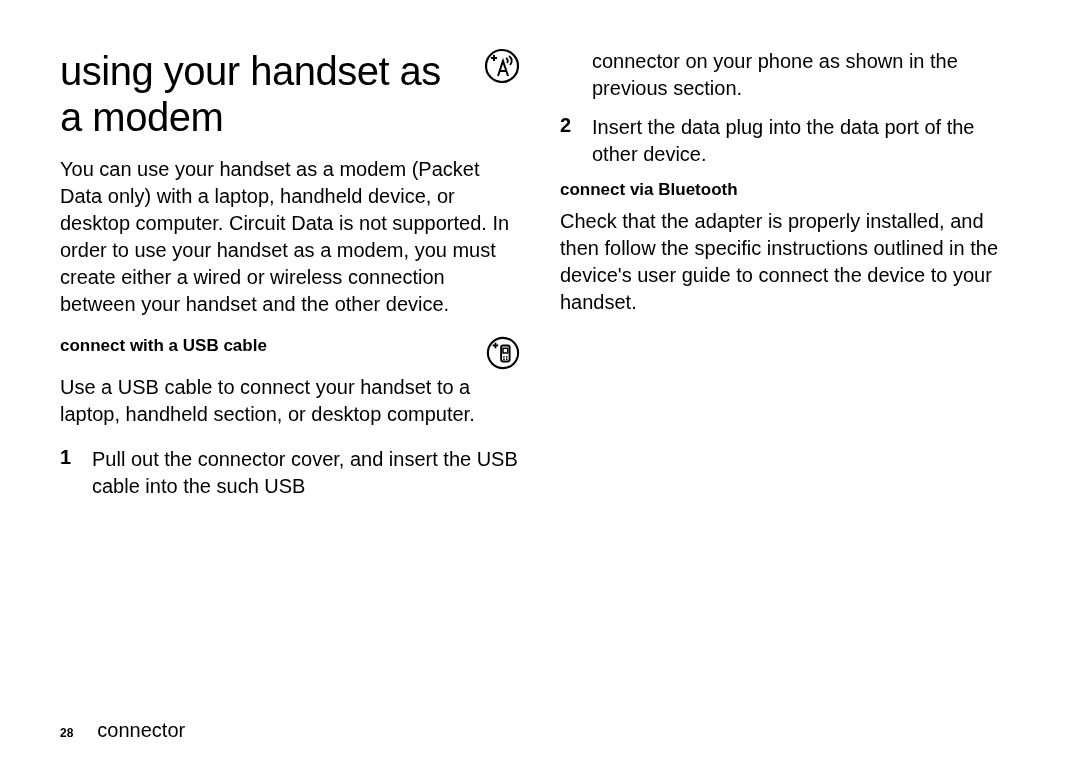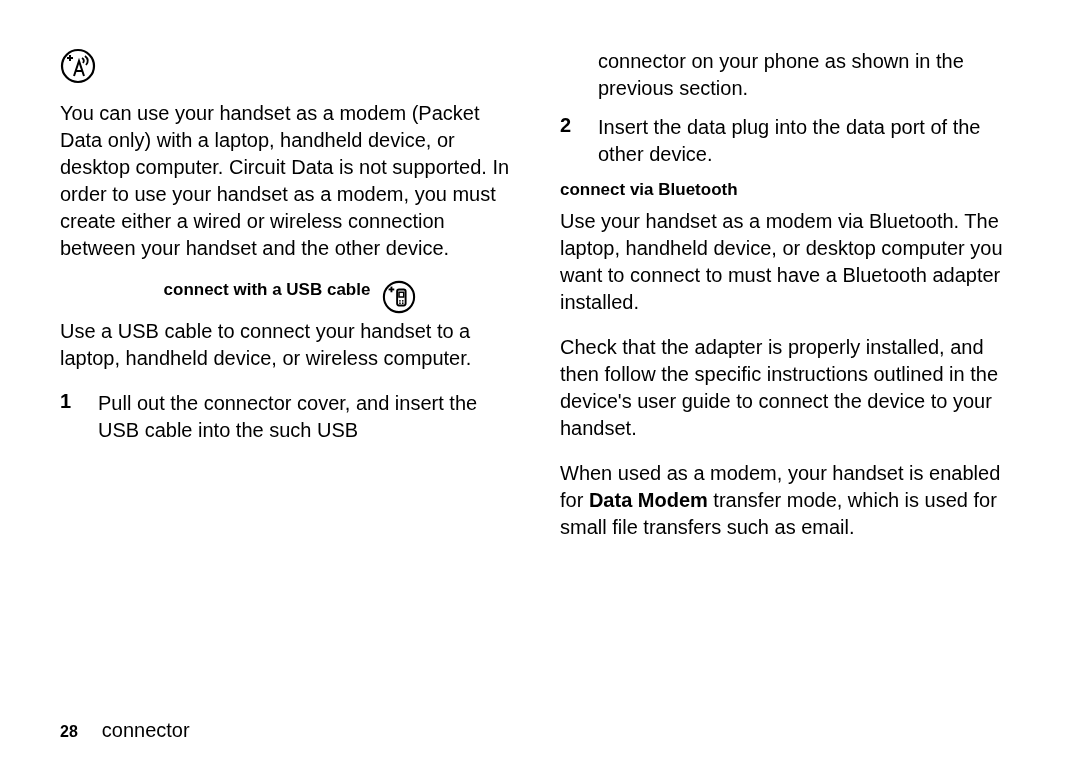--- a/index.html
+++ b/index.html
@@ -46,36 +46,36 @@
   }
   .body, .step-text {
     font-size: 20px;
     line-height: 1.35;
     font-weight: 400;
     margin: 8px 0 18px 0;
   }
   .subhead-row {
     display: flex;
     align-items: flex-start;
-    justify-content: center;
+    justify-content: space-between;
     gap: 12px;
     margin-bottom: 4px;
   }
   .subhead {
     font-size: 17px;
     font-weight: 600;
     margin: 0;
   }
   .steps {
     padding-left: 0;
     margin: 0;
   }
   .step {
     display: flex;
-    gap: 24px;
+    gap: 18px;
     margin-bottom: 12px;
   }
   .step-num {
     font-size: 20px;
     font-weight: 700;
     min-width: 14px;
   }
   .step-text {
     margin: 0;
   }
@@ -84,37 +84,38 @@
     font-weight: 700;
     font-stretch: condensed;
   }
   .footer {
     display: flex;
     align-items: baseline;
     gap: 24px;
     padding-top: 14px;
   }
   .page-num {
-    font-size: 16px;
+    font-size: 12px;
     font-weight: 700;
   }
   .section-name {
     font-size: 20px;
     font-weight: 400;
   }
   svg { display: block; }
 </style>
 </head>
 <body>
 
 <div class="page">
   <div class="cols">
 
     <div class="col">
       <div class="title-row">
+        <div class="title">using your handset as a modem</div>
         <span class="icon">
           <svg width="36" height="36" viewBox="0 0 36 36">
             <circle cx="18" cy="18" r="16" fill="none" stroke="#000" stroke-width="2.2"></circle>
 
             <line x1="10" y1="7" x2="10" y2="13" stroke="#000" stroke-width="2"></line>
             <line x1="7" y1="10" x2="13" y2="10" stroke="#000" stroke-width="2"></line>
 
             <path d="M14 28 L19 13 L24 28" fill="none" stroke="#000" stroke-width="2"></path>
             <line x1="16" y1="23" x2="22" y2="23" stroke="#000" stroke-width="2"></line>
 
@@ -137,21 +138,21 @@
 
             <rect x="16" y="10" width="9" height="17" rx="2" fill="none" stroke="#000" stroke-width="2"></rect>
             <rect x="18" y="13" width="5" height="5" fill="none" stroke="#000" stroke-width="1.6"></rect>
             <circle cx="19" cy="22" r="0.9" fill="#000"></circle>
             <circle cx="22" cy="22" r="0.9" fill="#000"></circle>
             <circle cx="19" cy="24.5" r="0.9" fill="#000"></circle>
             <circle cx="22" cy="24.5" r="0.9" fill="#000"></circle>
           </svg>
         </span>
       </div>
-      <p class="body" style="margin-top:2px;">Use a USB cable to connect your handset to a laptop, handheld device, or wireless computer.</p>
+      <p class="body" style="margin-top:2px;">Use a USB cable to connect your handset to a laptop, handheld section, or desktop computer.</p>
 
       <div class="steps">
         <div class="step">
           <span class="step-num">1</span>
           <p class="step-text">Pull out the connector cover, and insert the USB cable into the such USB</p>
         </div>
       </div>
     </div>
 
     <div class="col">
@@ -160,25 +161,21 @@
           <span class="step-num">&nbsp;</span>
           <p class="step-text">connector on your phone as shown in the previous section.</p>
         </div>
         <div class="step">
           <span class="step-num">2</span>
           <p class="step-text">Insert the data plug into the data port of the other device.</p>
         </div>
       </div>
 
       <p class="subhead" style="margin-top:10px; margin-bottom:6px;">connect via Bluetooth</p>
-      <p class="body">Use your handset as a modem via Bluetooth. The laptop, handheld device, or desktop computer you want to connect to must have a Bluetooth adapter installed.</p>
       <p class="body">Check that the adapter is properly installed, and then follow the specific instructions outlined in the device's user guide to connect the device to your handset.</p>
-      <p class="body">
-        <span>When used as a modem, your handset is enabled for </span><span class="inline-bold">Data Modem</span><span> transfer mode, which is used for small file transfers such as email.</span>
-      </p>
     </div>
 
   </div>
 
   <div class="footer">
     <span class="page-num">28</span>
     <span class="section-name">connector</span>
   </div>
 </div>
 

